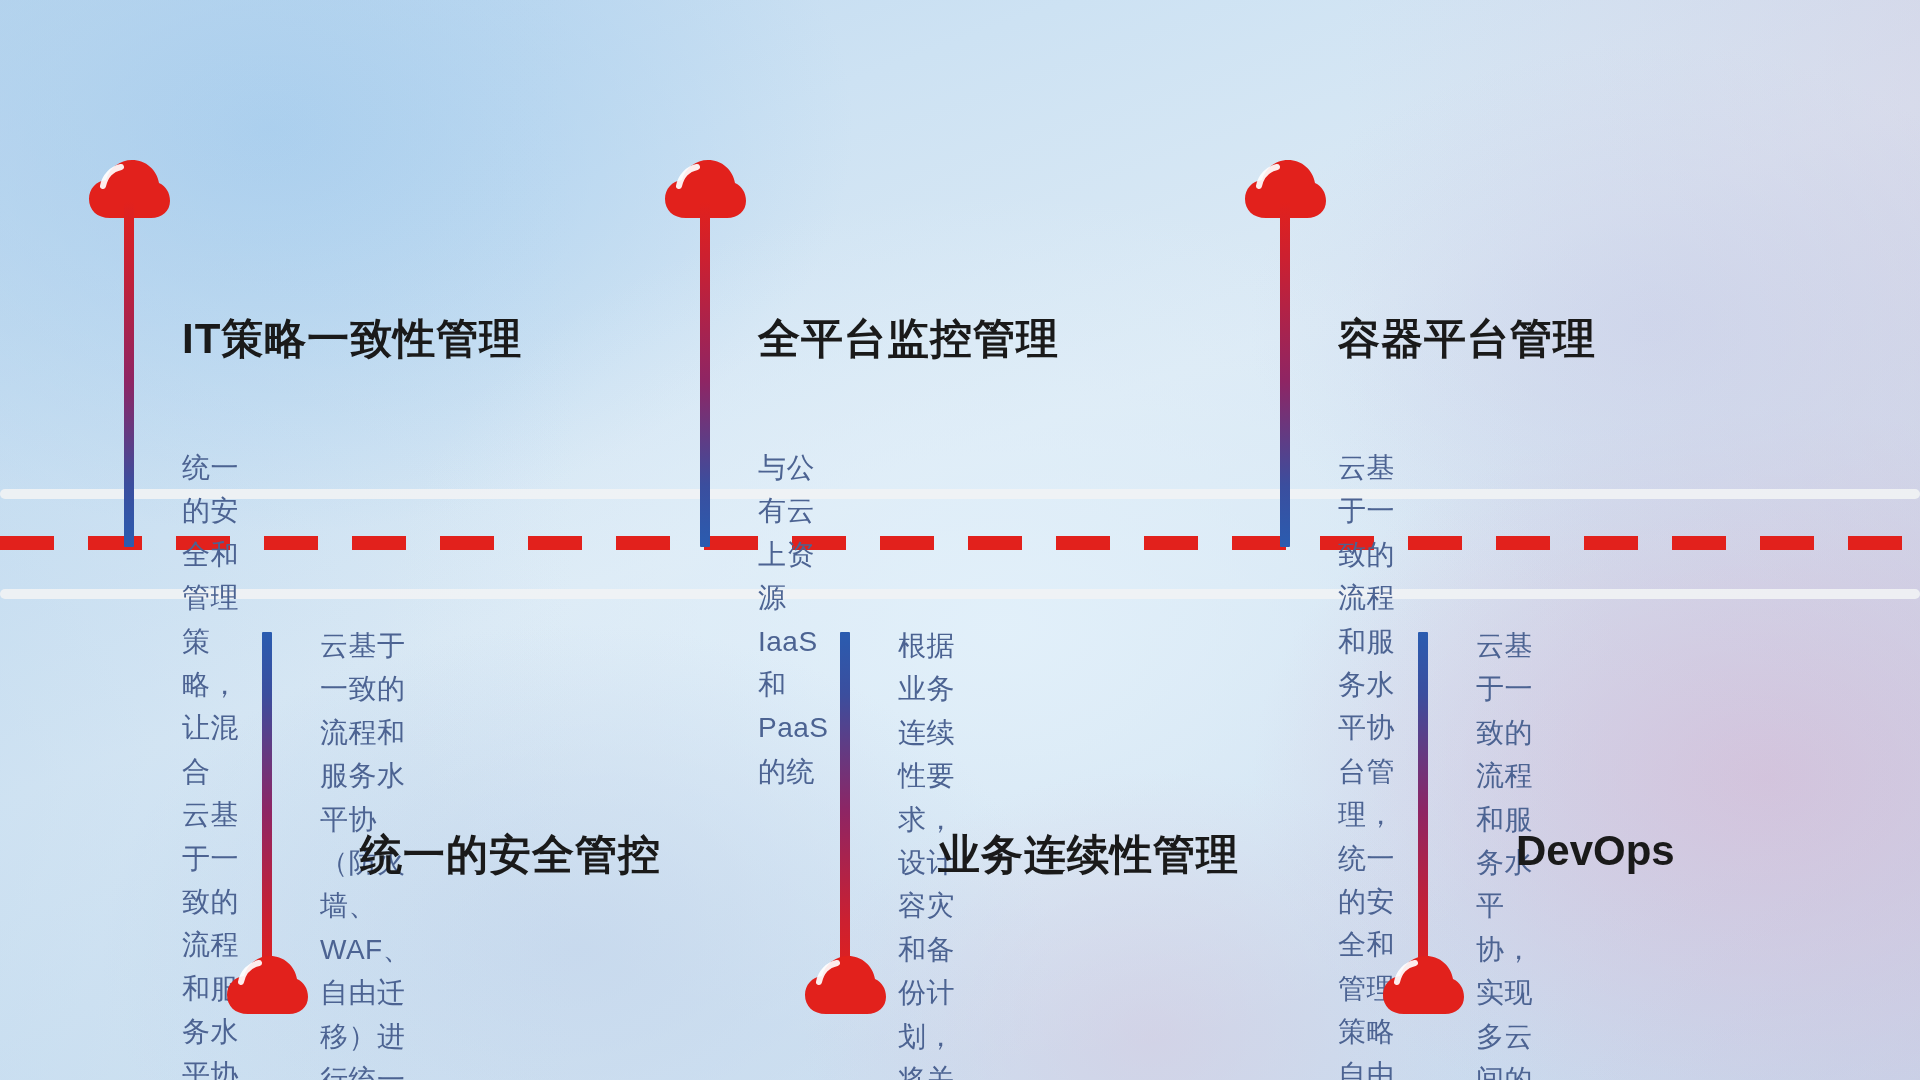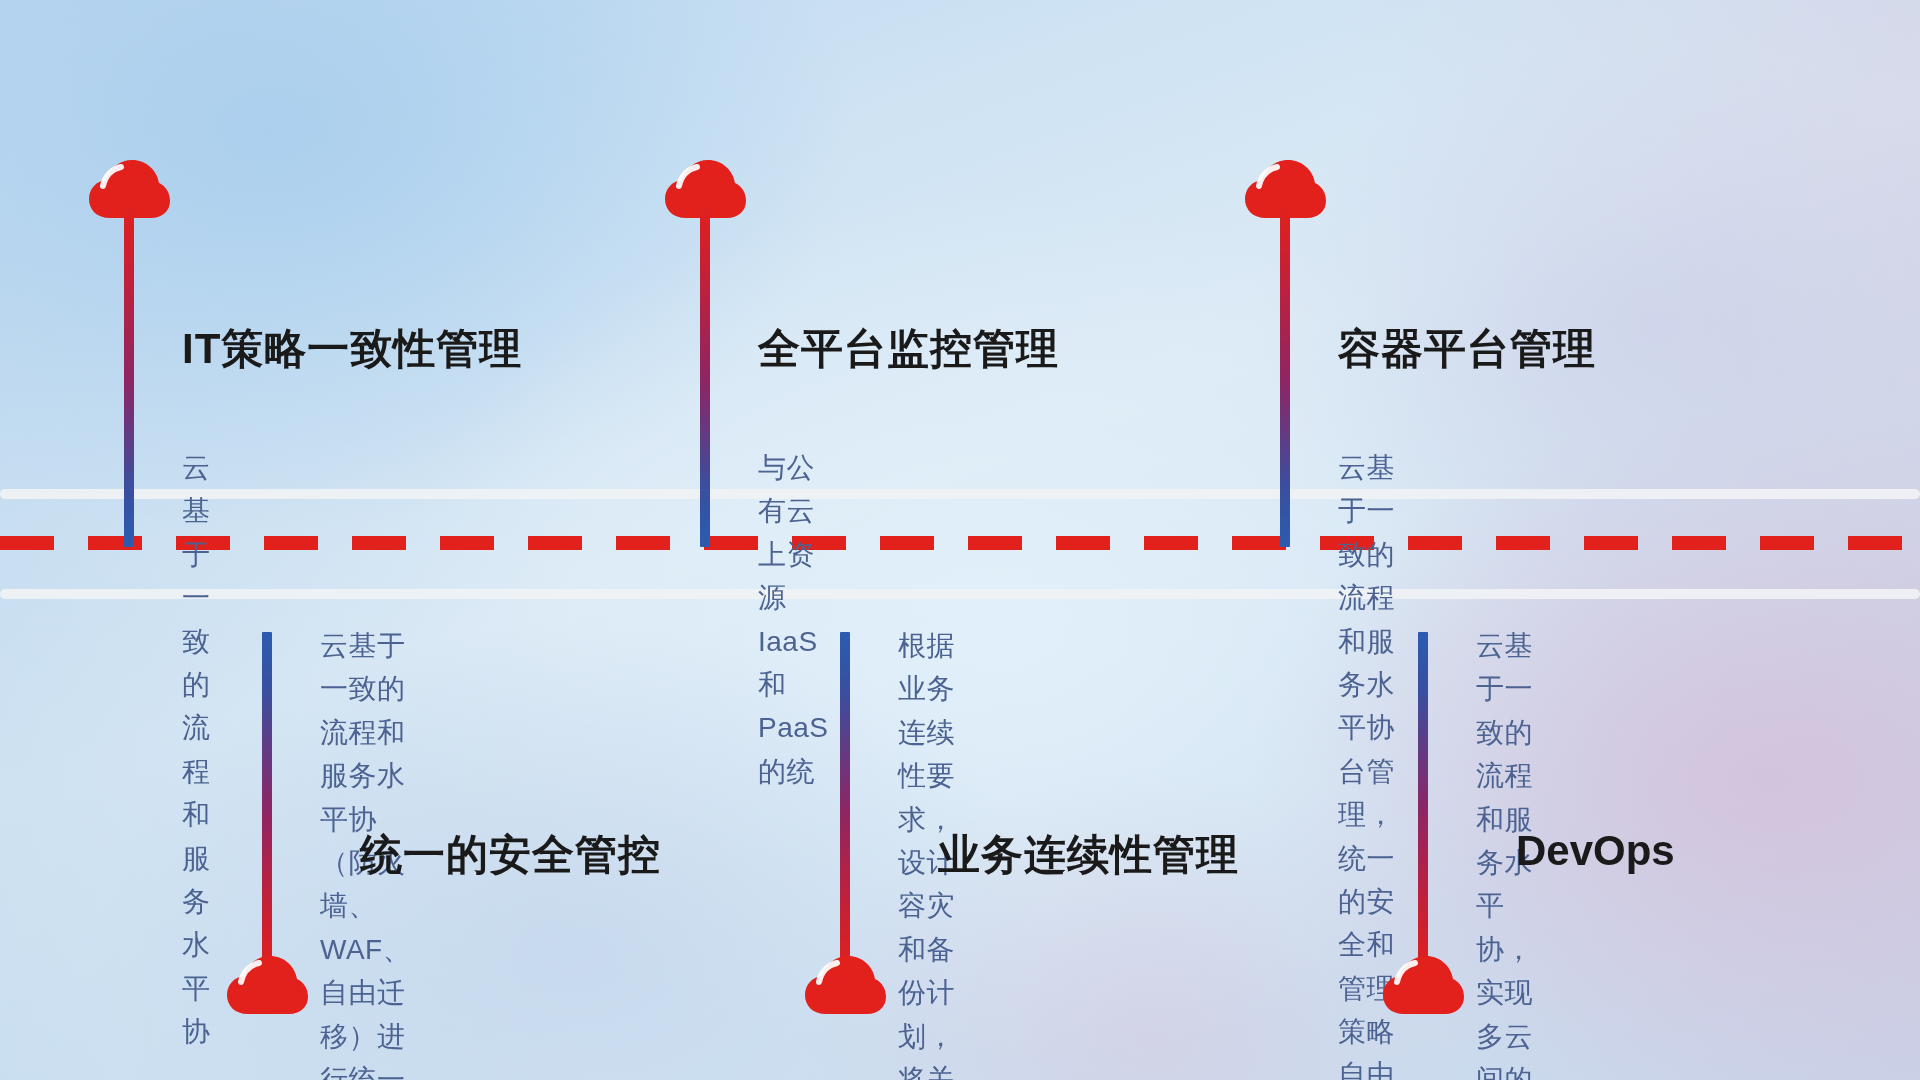--- a/index.html
+++ b/index.html
@@ -50,21 +50,21 @@
 
   .body {
     position:absolute;
     font-size:28px; line-height:1.55;
     color:#4c6392; letter-spacing:.5px;
   }
 
   
   .top-card .stem { top:44px; height:345px; left:0; }
   .top-card .cloud { top:0px; left:-37px; }
-  .top-card .title { top:163px; left:58px; }
+  .top-card .title { top:153px; left:58px; }
   .top-card .body  { top:288px; left:58px; }
 
   
   .bot-card .stem { top:0px; height:345px; left:0; }
   .bot-card .cloud { top:322px; left:-37px; }
   .bot-card .body  { top:-8px; left:58px; }
   .bot-card .title { top:195px; left:58px;margin-left:40px; }
 </style>
 </head>
 <body>
@@ -94,20 +94,21 @@
   <div class="cloud">
     <svg viewBox="0 0 84 62">
       <path d="M23 60 C10 60 2 52 2 41 C2 31 9 23 19 22 C22 10 33 2 45 2 C59 2 70 12 72 25
                C79 28 83 35 83 43 C83 53 75 60 64 60 Z" fill="#e2211c"></path>
       <path d="M16 28 C18 18 25 11 34 9" stroke="#ffffff" stroke-width="6" stroke-linecap="round" fill="none" opacity="0.92"></path>
     </svg>
   </div>
   <div class="stem down"></div>
   <div class="title">IT策略一致性管理</div>
   <div class="body">
+    <div>统一的安全和管理策略，让混合</div>
     <div>云基于一致的流程和服务水平协</div>
 
   </div>
 </div>
 
 <div class="card top-card" style="left:700px; top:158px;">
   <div class="cloud">
     <svg viewBox="0 0 84 62">
       <path d="M23 60 C10 60 2 52 2 41 C2 31 9 23 19 22 C22 10 33 2 45 2 C59 2 70 12 72 25
                C79 28 83 35 83 43 C83 53 75 60 64 60 Z" fill="#e2211c"></path>

